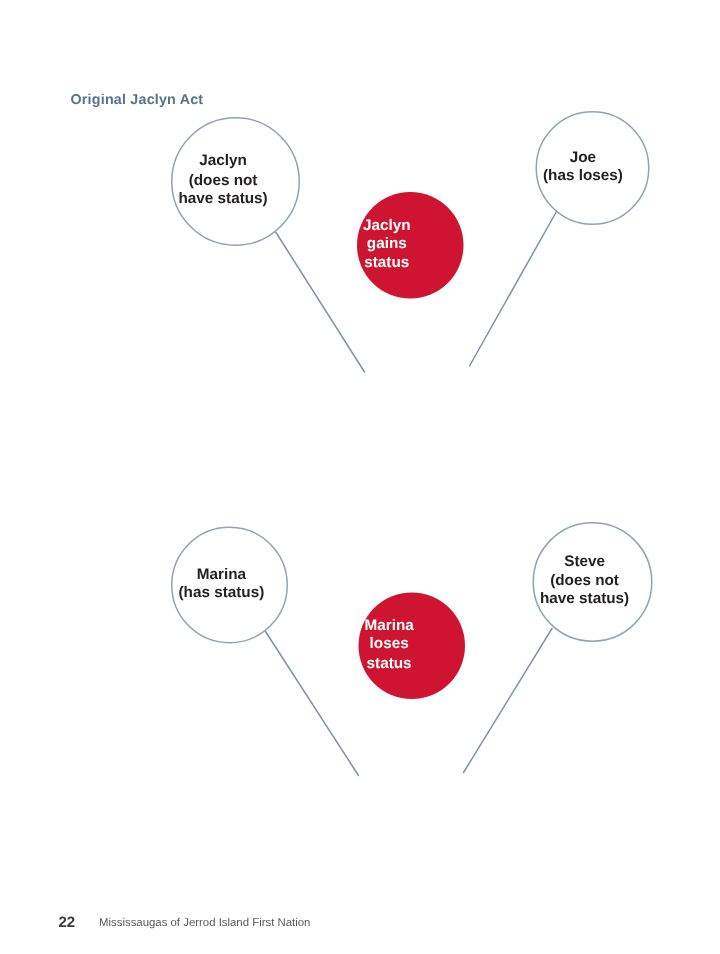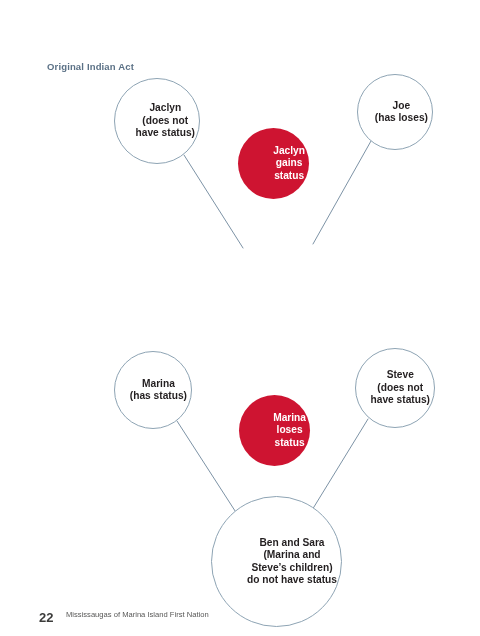--- a/index.html
+++ b/index.html
@@ -46,21 +46,21 @@
     pointer-events: none;
   }
 
   
   .node {
     position: absolute;
     box-sizing: border-box;
     border-radius: 50%;
     display: flex;
     align-items: center;
-    justify-content: flex-end;
+    justify-content: flex-start;
     text-align: center;
   }
   .node-outline {
     border: 1px solid #8ea4b4;
     background: #ffffff;
   }
   .node-filled {
     border: none;
   }
   .node-label {
@@ -96,40 +96,40 @@
     position: absolute;
     left: 0;
     bottom: 12px;
     width: 480px;
     height: 14px;
   }
   .footer-page-number {
     position: absolute;
     left: 39px;
     top: 0;
-    font-size: 13px;
+    font-size: 10px;
     font-weight: 700;
     color: #3c3c3b;
   }
   .footer-text {
     position: absolute;
     left: 66px;
     top: 0;
     font-size: 7.6px;
     font-weight: 400;
     color: #585857;
     white-space: nowrap;
   }
 </style>
 </head>
 <body>
 
 <div class="page">
 
-  <div class="section-heading">Original Indian Act</div>
+  <div class="section-heading">Original Jaclyn Act</div>
 
   <svg class="connectors" viewBox="0 0 480 636" width="480" height="636" aria-hidden="true">
     <g stroke="#7d93a6" stroke-width="1" fill="none" stroke-linecap="round">
 
       <line x1="184" y1="155" x2="243" y2="248"></line>
 
       <line x1="371" y1="141" x2="313" y2="244"></line>
 
       <line x1="177" y1="421" x2="239" y2="517"></line>
 
@@ -165,25 +165,19 @@
 (does not
 have status)</span>
   </div>
 
   <div class="node node-filled" id="node-marina-loses" style="background: rgb(206, 20, 49);">
     <span class="node-label">Marina
 loses
 status</span>
   </div>
 
-  <div class="node node-outline" id="node-children-2">
-    <span class="node-label">Ben and Sara
-(Marina and
-Steve’s children)
-do not have status</span>
-  </div>
 
   <div class="footer">
     <span class="footer-page-number">22</span>
-    <span class="footer-text">Mississaugas of Marina Island First Nation</span>
+    <span class="footer-text">Mississaugas of Jerrod Island First Nation</span>
   </div>
 
 </div>
 
 </body></html>

